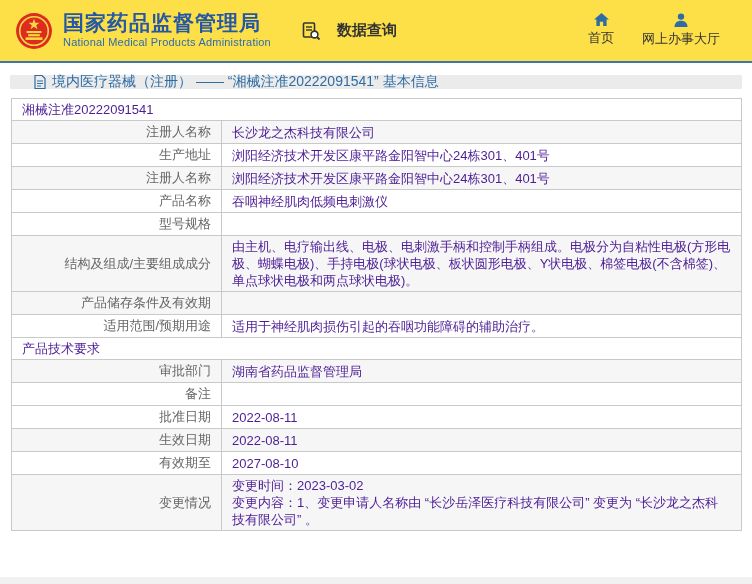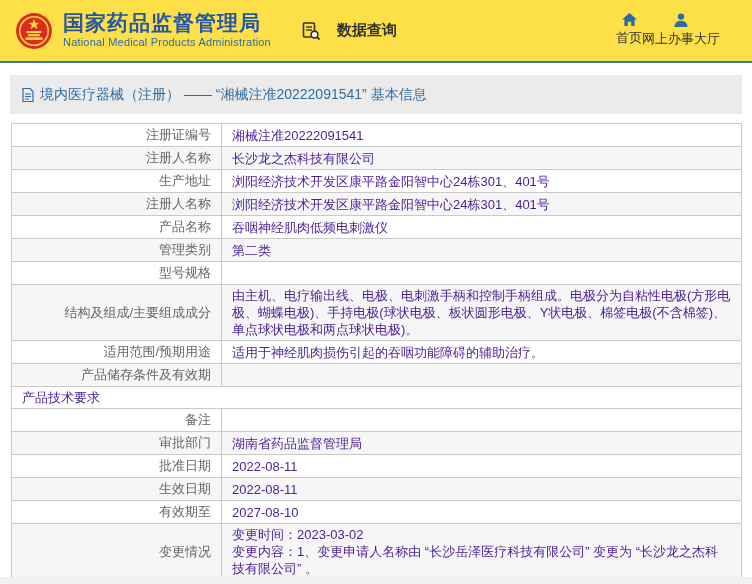--- a/index.html
+++ b/index.html
@@ -7,26 +7,26 @@
   
   .header{height:61px;display:flex;align-items:center;padding-left:15px;background:#fde047;}
   .logo{display:flex;align-items:center;cursor:pointer;}
   .emblem{width:38px;height:38px;flex:none;}
   .titles{margin-left:10px;line-height:1.05;}
   .title-cn{font-size:21px;font-weight:bold;color:#2457a6;letter-spacing:1px;}
   .title-en{font-size:11px;color:#2d6cb0;margin-top:3px;letter-spacing:0.2px;}
   .dataquery{display:flex;align-items:center;margin-left:30px;cursor:pointer;}
   .dataquery .dq-label{font-size:15px;font-weight:bold;color:#333;margin-left:16px;}
   .hspacer{flex:1;}
-  .nav{display:flex;align-items:flex-start;margin-right:32px;}
+  .nav{display:flex;align-items:flex-start;gap:28px;margin-right:32px;}
   .nav-item{display:flex;flex-direction:column;align-items:center;cursor:pointer;}
   .nav-item .nav-label{font-size:13px;color:#333;margin-top:3px;white-space:nowrap;}
   .header-line{height:2px;background:#3c76ad;}
   
-  .crumb-wrap{margin:12px 10px 0 10px;height:39px;background:#ebebeb;display:flex;align-items:center;padding-left:12px;}
+  .crumb-wrap{margin:12px 10px 0 10px;height:14px;background:#ebebeb;display:flex;align-items:center;padding-left:24px;}
   .crumb-text{font-size:14px;color:#2e6da4;margin-left:6px;}
   
   .table{margin:9px 10px 0 11px;border:1px solid #c9c9c9;border-bottom:none;}
   .trow{display:flex;border-bottom:1px solid #c9c9c9;background:#fff;min-height:21px;}
   .trow.alt{background:#f6f6f6;}
   .tlabel{width:210px;flex:none;box-sizing:border-box;border-right:1px solid #c9c9c9;
     display:flex;align-items:center;justify-content:flex-end;padding:2px 10px 2px 4px;
     color:#666;font-size:13px;text-align:right;}
   .tvalue{flex:1;display:flex;align-items:center;padding:2px 10px;color:#4c1d95;font-size:13px;
     line-height:17px;white-space:pre-line;word-break:break-all;}
@@ -89,23 +89,20 @@
     <path d="M1 0.5 H8 L11 3.5 V13.5 H1 Z" fill="none" stroke="#2e6da4" stroke-width="1.2"></path>
     <line x1="3" y1="6" x2="9" y2="6" stroke="#2e6da4" stroke-width="1"></line>
     <line x1="3" y1="8.5" x2="9" y2="8.5" stroke="#2e6da4" stroke-width="1"></line>
     <line x1="3" y1="11" x2="7" y2="11" stroke="#2e6da4" stroke-width="1"></line>
   </svg>
   <span class="crumb-text">境内医疗器械（注册） —— “湘械注准20222091541” 基本信息</span>
 </div>
 
 <div class="table">
   <div class="trow">
-    <div class="tlabel">
-        <span>注册证编号</span>
-      </div>
     <div class="tvalue">湘械注准20222091541</div>
   </div>
 
   <div class="trow alt">
     <div class="tlabel">
         <span>注册人名称</span>
       </div>
     <div class="tvalue">长沙龙之杰科技有限公司</div>
   </div>
 
@@ -123,71 +120,65 @@
     <div class="tvalue">浏阳经济技术开发区康平路金阳智中心24栋301、401号</div>
   </div>
 
   <div class="trow">
     <div class="tlabel">
         <span>产品名称</span>
       </div>
     <div class="tvalue">吞咽神经肌肉低频电刺激仪</div>
   </div>
 
-  <div class="trow alt">
-    <div class="tlabel">
-        <span>管理类别</span>
-      </div>
-    <div class="tvalue">第二类</div>
-  </div>
 
   <div class="trow">
     <div class="tlabel">
         <span>型号规格</span>
       </div>
   </div>
 
   <div class="trow alt">
     <div class="tlabel">
         <span>结构及组成/主要组成成分</span>
       </div>
     <div class="tvalue">由主机、电疗输出线、电极、电刺激手柄和控制手柄组成。电极分为自粘性电极(方形电极、蝴蝶电极)、手持电极(球状电极、板状圆形电极、Y状电极、棉签电极(不含棉签)、单点球状电极和两点球状电极)。</div>
   </div>
 
+  <div class="trow alt">
+    <div class="tlabel">
+        <span>产品储存条件及有效期</span>
+      </div>
+    <div class="tvalue"></div>
+  </div>
+
   <div class="trow">
     <div class="tlabel">
         <span>适用范围/预期用途</span>
       </div>
     <div class="tvalue">适用于神经肌肉损伤引起的吞咽功能障碍的辅助治疗。</div>
   </div>
 
-  <div class="trow alt">
-    <div class="tlabel">
-        <span>产品储存条件及有效期</span>
+  <div class="trow">
+    <div class="tvalue">产品技术要求</div>
+  </div>
+
+
+  <div class="trow alt">
+    <div class="tlabel">
+        <span>审批部门</span>
+      </div>
+    <div class="tvalue">湖南省药品监督管理局</div>
+  </div>
+
+  <div class="trow">
+    <div class="tlabel">
+        <span>备注</span>
       </div>
     <div class="tvalue"></div>
-  </div>
-
-  <div class="trow">
-    <div class="tvalue">产品技术要求</div>
-  </div>
-
-
-  <div class="trow">
-    <div class="tlabel">
-        <span>备注</span>
-      </div>
-    <div class="tvalue"></div>
-  </div>
-
-  <div class="trow alt">
-    <div class="tlabel">
-        <span>审批部门</span>
-      </div>
-    <div class="tvalue">湖南省药品监督管理局</div>
   </div>
 
   <div class="trow">
     <div class="tlabel">
         <span>批准日期</span>
       </div>
     <div class="tvalue">2022-08-11</div>
   </div>
 
   <div class="trow alt">

